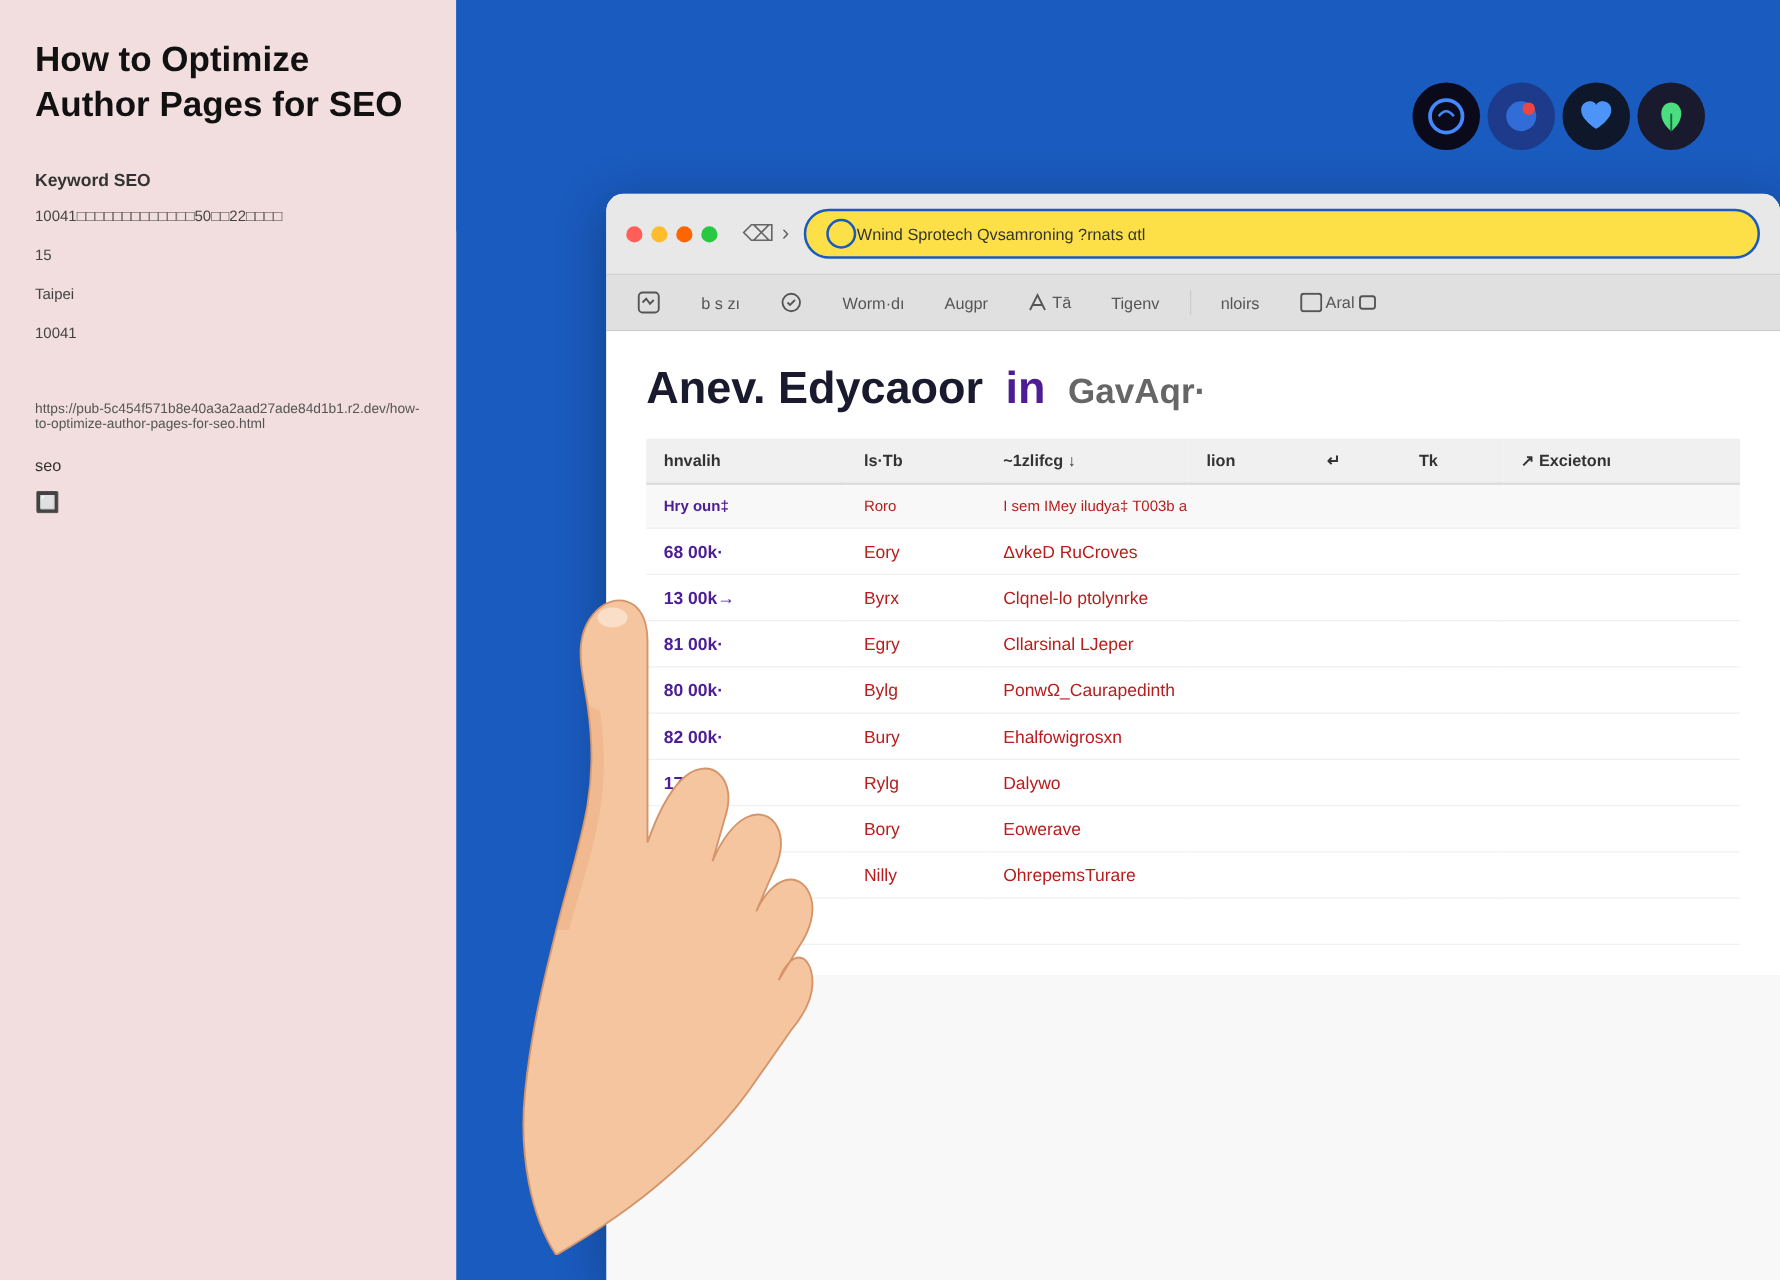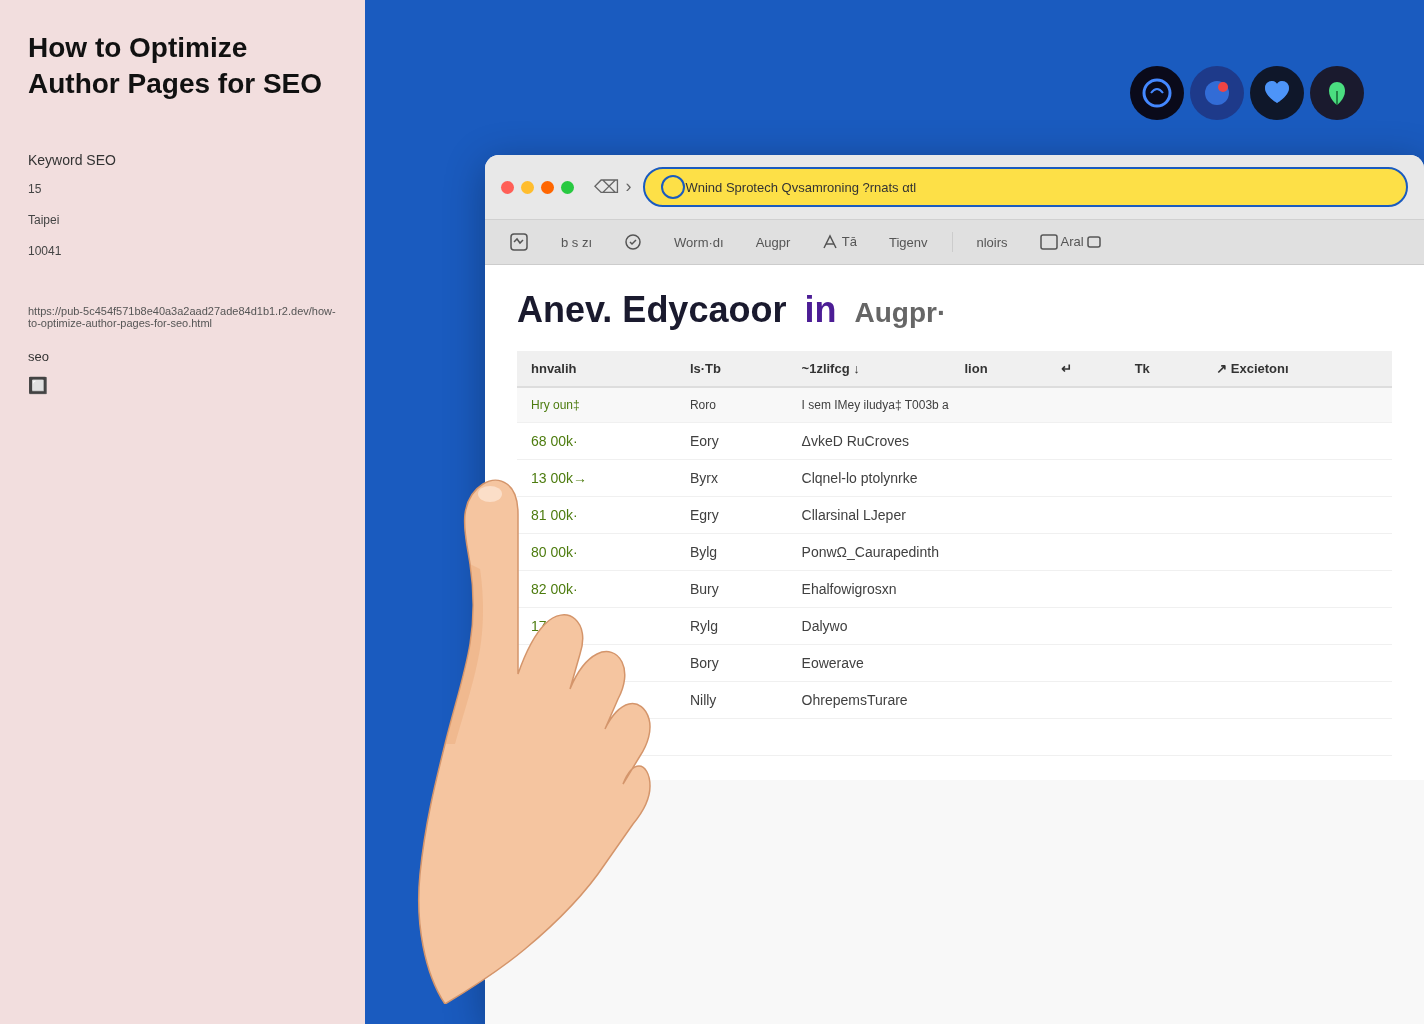--- a/index.html
+++ b/index.html
@@ -25,23 +25,22 @@
     }
     .sidebar-title {
       font-size: 28px;
       font-weight: 700;
       color: #111;
       line-height: 1.3;
       margin-bottom: 21px;
     }
     .sidebar-label {
       font-size: 14px;
-      font-weight: 400;
+      font-weight: 700;
       color: #333;
-      margin-top: 16px;
     }
     .sidebar-meta {
       font-size: 12px;
       color: #444;
       line-height: 1.6;
     }
     .sidebar-url {
       font-size: 11px;
       color: #555;
       word-break: break-all;
@@ -201,26 +200,26 @@
       text-align: left;
       font-weight: 600;
       color: #333;
       font-size: 13px;
       white-space: nowrap;
     }
 
     .data-table td {
       padding: 10px 14px;
       border-bottom: 1px solid #f0f0f0;
-      color: #404040;
+      color: #b91c1c;
     }
 
     .data-table td:first-child {
-      font-weight: 400;
-      color: #4d7c0f;
+      font-weight: 700;
+      color: #4c1d95;
     }
 
     
     .hand-overlay {
       position: absolute;
       bottom: 0;
       left: -80px;
       width: 420px;
       height: 700px;
       pointer-events: none;
@@ -252,20 +251,23 @@
     .col-volume { color: #111; font-weight: 700; }
     .col-diff { color: #111; }
     .col-keyword { color: #1a5bbf; font-weight: 500; }
   </style>
 </head>
 <body>
 
 <div class="sidebar">
   <div class="sidebar-title">How to Optimize Author Pages for SEO</div>
   <div class="sidebar-label">Keyword SEO</div>
+  <div class="sidebar-meta">
+    <span>10041</span>□□□□□□□□□□□□□<span>50</span>□□<span>22</span>□□□□
+  </div>
   <div class="sidebar-meta">15</div>
   <div class="sidebar-meta">Taipei</div>
   <div class="sidebar-meta">10041</div>
   <div class="sidebar-url">https://pub-5c454f571b8e40a3a2aad27ade84d1b1.r2.dev/how-to-optimize-author-pages-for-seo.html</div>
   <div class="sidebar-tag">seo</div>
   <div class="sidebar-icon">🔲</div>
 </div>
 
 <div class="main">
 
@@ -359,21 +361,21 @@
         </svg>
       </span>
     </div>
 
     <div class="browser-content">
 
       <div class="page-header">
         <div class="page-title-browser">
           <span style="color:#1a1a2e">Anev. Edycaoor</span>
           <span style="color:#4c1d95; margin-left:8px;">in</span>
-          <span style="color:#666; font-size:28px; margin-left:8px;">Augpr·</span>
+          <span style="color:#666; font-size:28px; margin-left:8px;">GavAqr·</span>
         </div>
       </div>
 
       <table class="data-table">
         <thead>
           <tr>
             <th>hnvalih</th>
             <th>ls·Tb</th>
             <th>~1zlifcg ↓</th>
             <th>lion</th>

